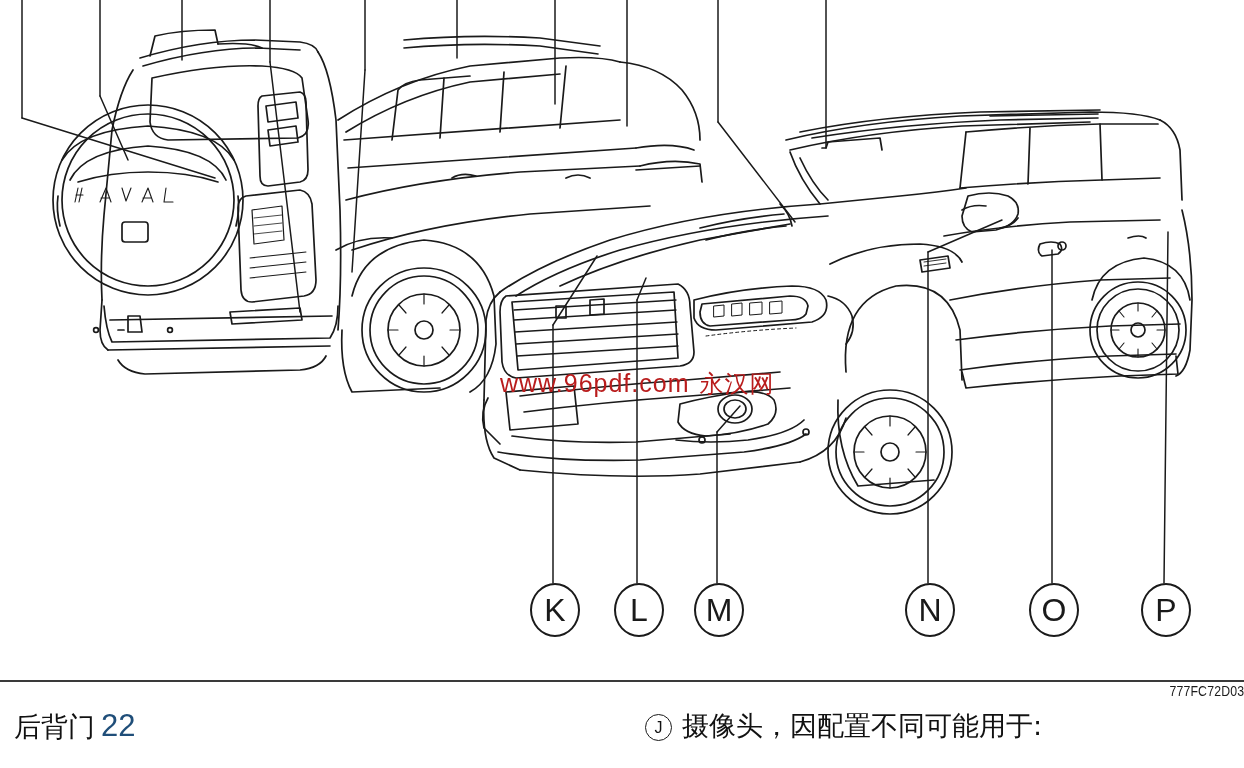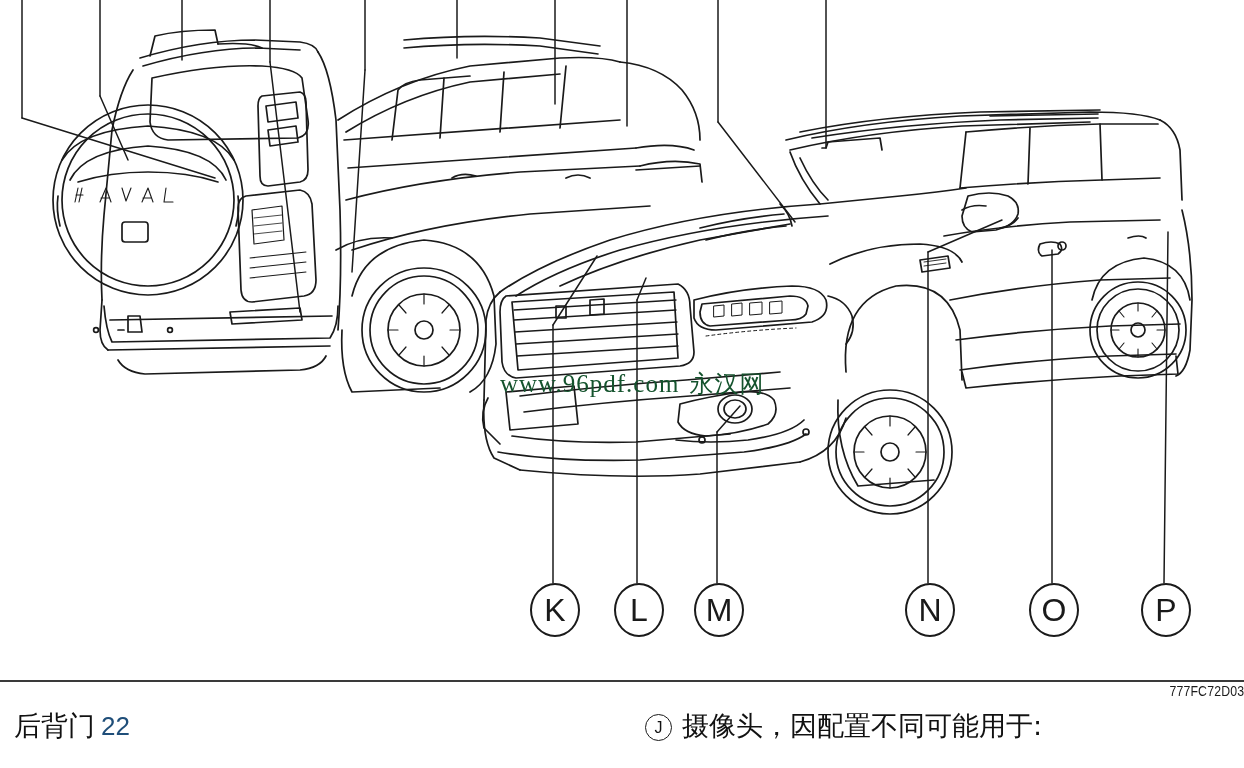--- a/index.html
+++ b/index.html
@@ -7,22 +7,22 @@
        font-family:"Liberation Sans","DejaVu Sans",sans-serif;color:#1a1a1a;}
 
   .page{position:absolute;inset:0;}
 
   
   .illus{position:absolute;left:0;top:0;width:1244px;height:660px;}
   .illus svg{position:absolute;left:0;top:0;width:1244px;height:660px;}
 
   
   .watermark{position:absolute;left:500px;top:368px;font-size:25px;
-             letter-spacing:1px;color:#14532d;white-space:nowrap;
-             font-family:Liberation Serif, serif;pointer-events:none;text-align:right;}
+             letter-spacing:1px;color:#b91c1c;white-space:nowrap;
+             font-family:Liberation Sans, sans-serif;pointer-events:none;text-align:right;}
   .watermark .cn{font-size:24px;margin-left:10px;}
 
   
   .callouts{position:absolute;left:0;top:583px;width:1244px;height:60px;}
   .callout{position:absolute;width:46px;height:50px;border:2.2px solid #1a1a1a;
            border-radius:50%;display:flex;align-items:center;justify-content:center;
            font-size:32px;line-height:1;color:#1a1a1a;background:#fff;
            font-family:"Liberation Sans",sans-serif;}
 
   
@@ -30,21 +30,21 @@
            border-top:2px solid #3a3a3a;}
   .doccode{position:absolute;right:0px;top:682px;font-size:15px;
            letter-spacing:0.2px;color:#1a1a1a;
            font-family:"Liberation Sans",sans-serif;
            transform:scaleX(0.82);transform-origin:right top;white-space:nowrap;}
 
   
   .cap-left{position:absolute;left:14px;top:708px;font-size:27px;
             color:#111;white-space:nowrap;font-family:"DejaVu Sans",sans-serif;}
   .cap-left .pg{color:#1f4e79;font-family:"Liberation Sans",sans-serif;
-                font-size:26px;margin-left:6px;}
+                font-size:31px;margin-left:6px;}
   .cap-right{position:absolute;left:645px;top:708px;font-size:27px;
              color:#111;white-space:nowrap;display:flex;align-items:flex-start;
              font-family:"DejaVu Sans",sans-serif;}
   .cap-right .mark{display:inline-flex;align-items:center;justify-content:center;
                    width:25px;height:25px;border:1.6px solid #1a1a1a;border-radius:50%;
                    font-size:16px;margin-right:10px;margin-top:6px;flex:none;
                    font-family:"Liberation Sans",sans-serif;}
 </style>
 </head>
 <body>

